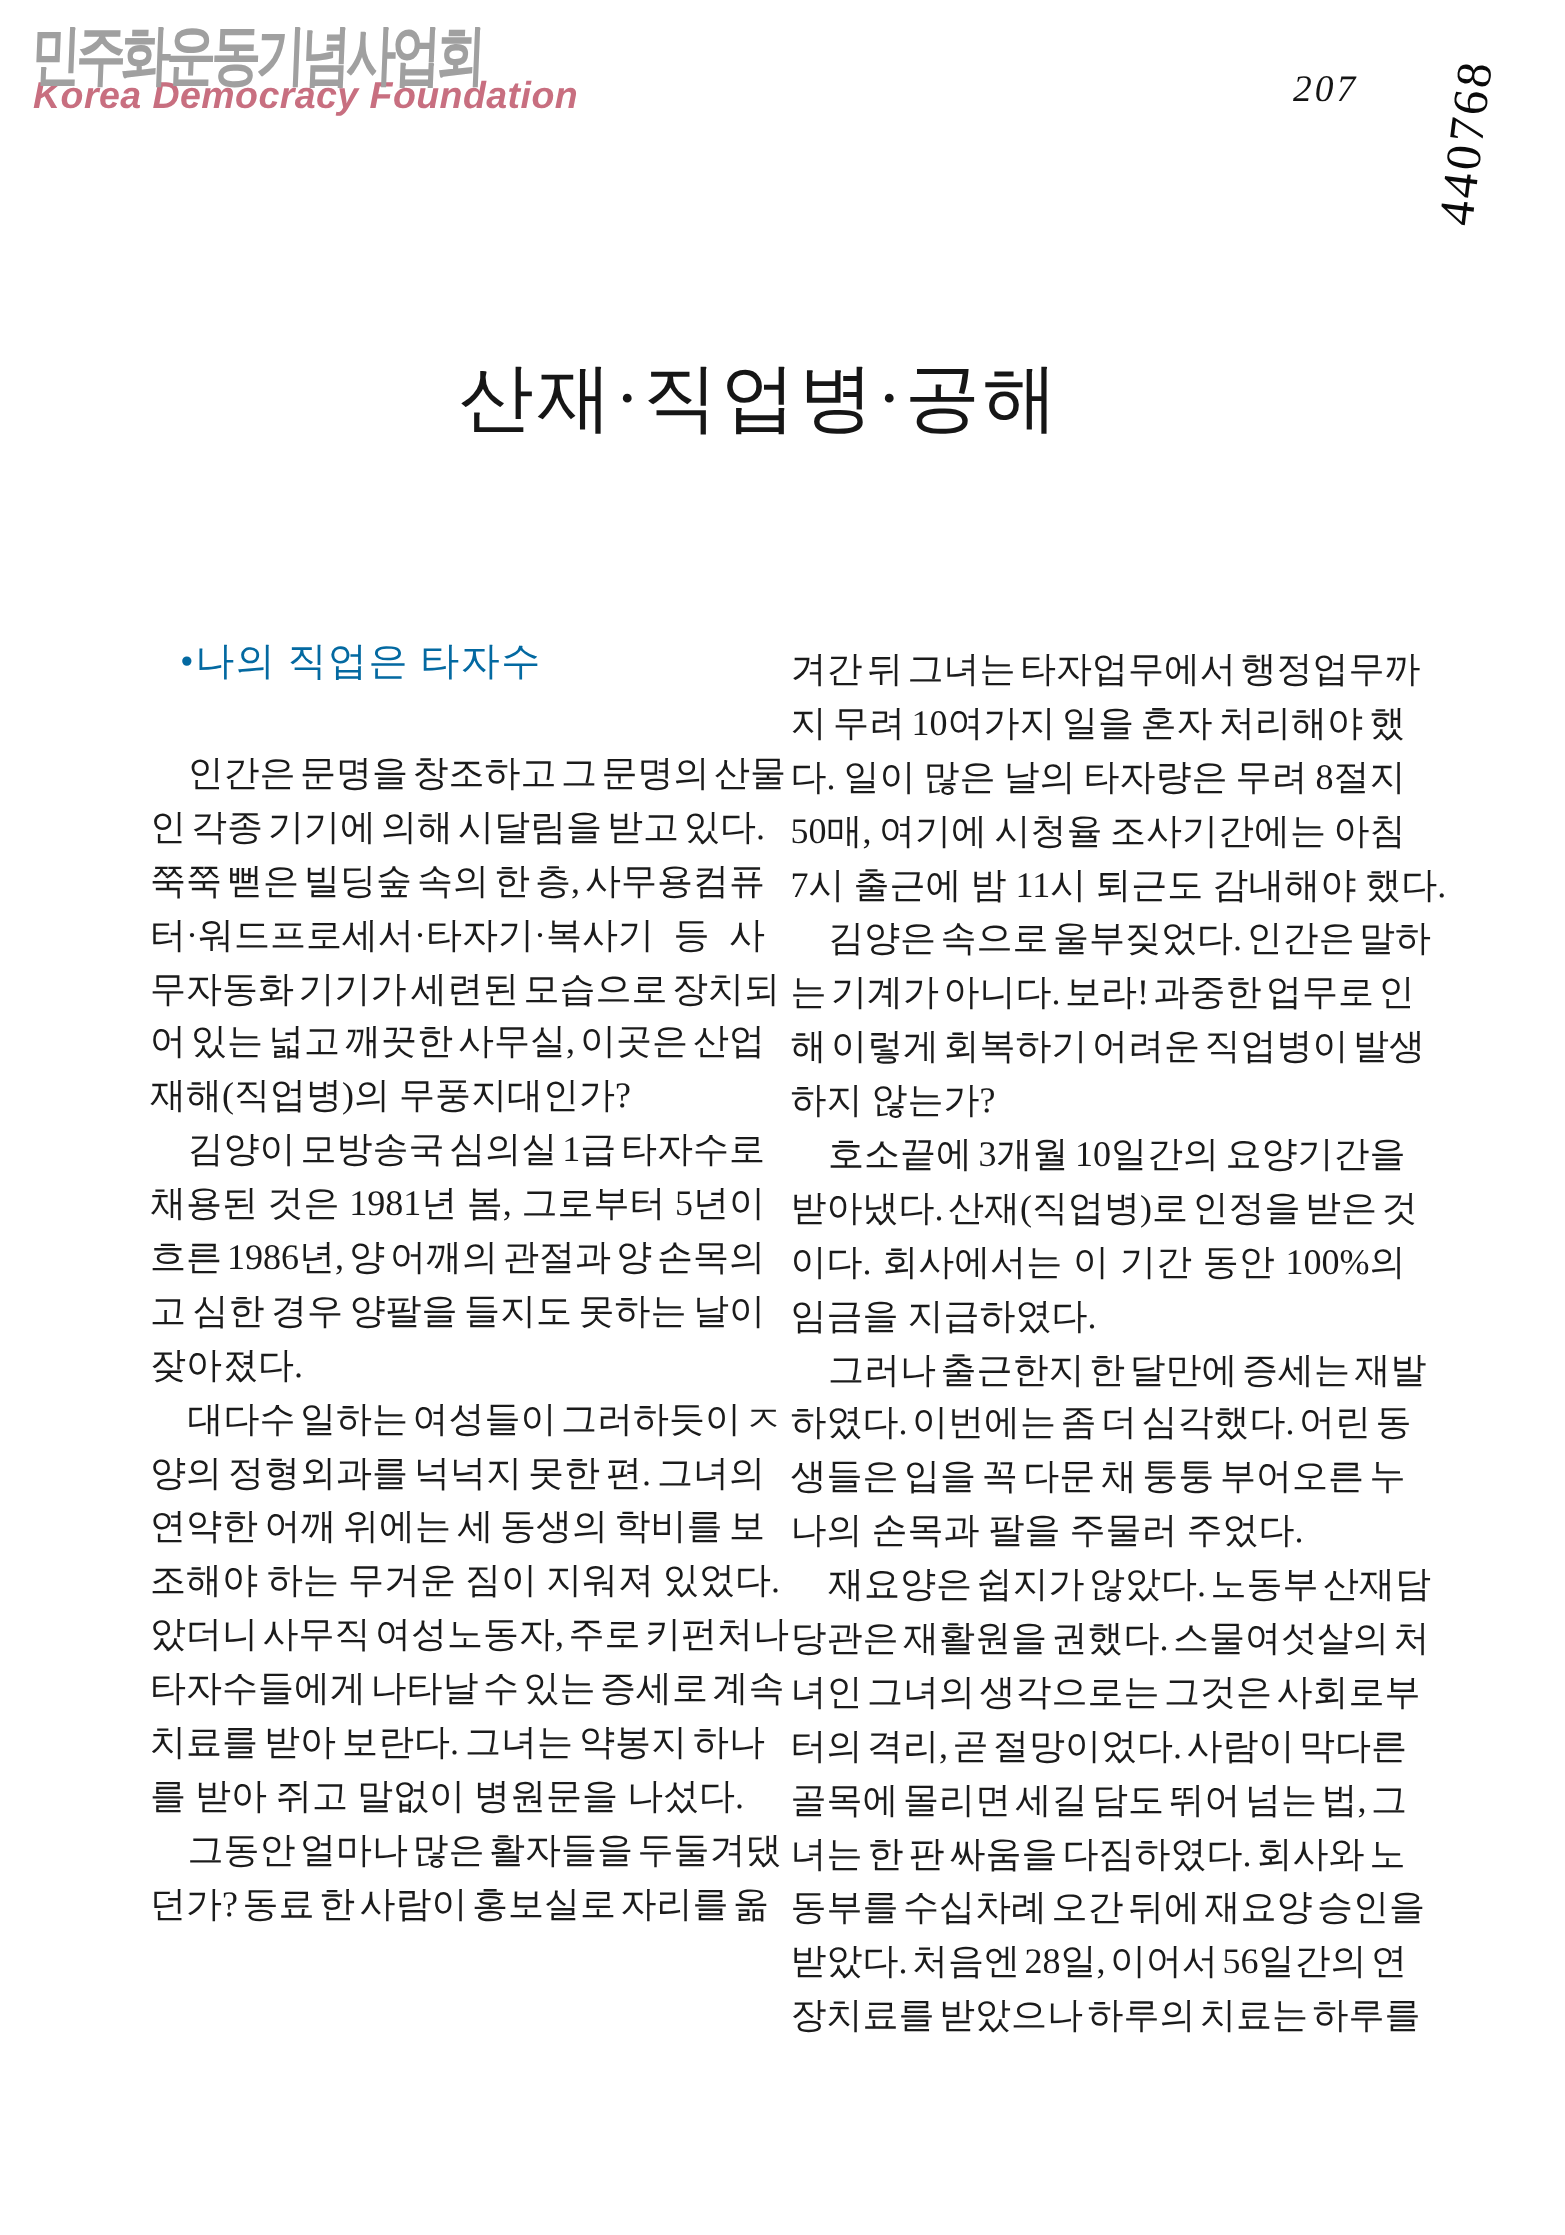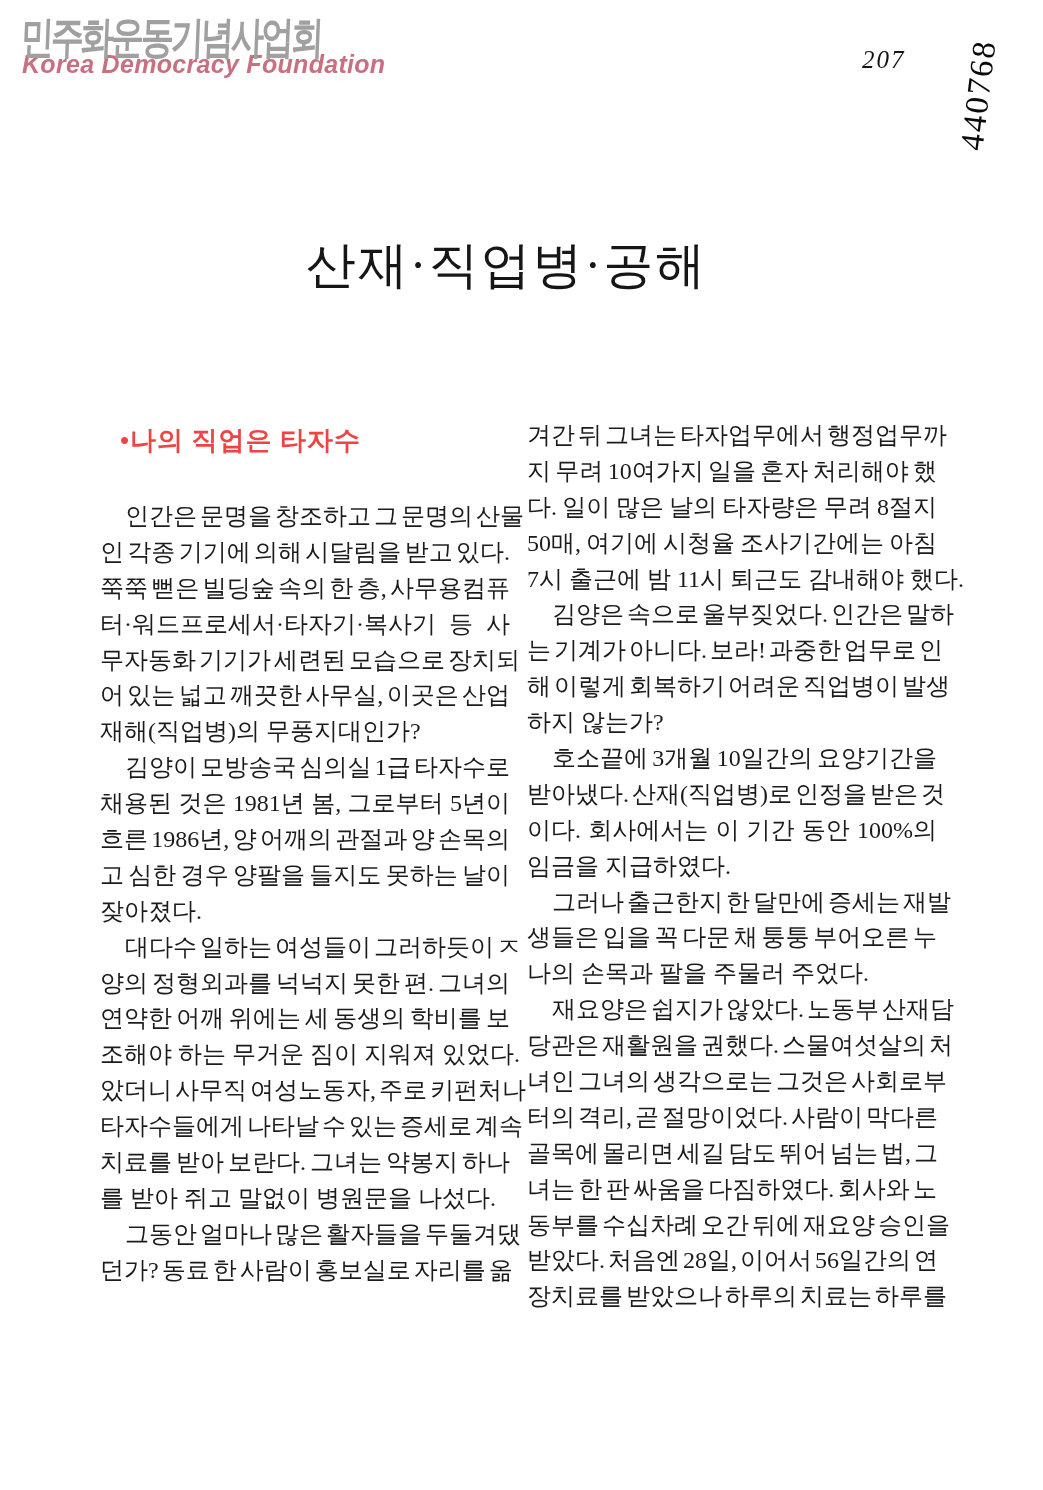--- a/index.html
+++ b/index.html
@@ -59,30 +59,30 @@
     font-size: 50px;
     font-weight: 500;
     letter-spacing: 2px;
     color: #161616;
     white-space: nowrap;
   }
 
   
   .col { position: absolute; width: 410px; }
   .col-left  { left: 100px; top: 424px; }
-  .col-right { left: 527px; top: 418px; }
+  .col-right { left: 527px; top: 430px; }
 
   .heading {
     margin: 0 0 0 20px;
     font-size: 26px;
-    font-weight: bold;
+    font-weight: normal;
     height: 38px; line-height: 34px;
     letter-spacing: 1px;
     white-space: nowrap;
-    color: #ef4444;
+    color: #0369a1;
   }
   .col-left .col-body { margin-top: 37px; }
 
   .para { margin: 0; }
   .line {
     height: 35.9px; line-height: 35.9px;
     font-size: 24px;
     color: #1b1b1b;
     text-align: justify;
     text-align-last: justify;
@@ -162,20 +162,21 @@
           <div class="line end">하지 않는가?</div>
         </div>
         <div class="para">
           <div class="line indent">호소끝에 3개월 10일간의 요양기간을</div>
           <div class="line">받아냈다. 산재(직업병)로 인정을 받은 것</div>
           <div class="line">이다. 회사에서는 이 기간 동안 100%의</div>
           <div class="line end">임금을 지급하였다.</div>
         </div>
         <div class="para">
           <div class="line indent">그러나 출근한지 한 달만에 증세는 재발</div>
+          <div class="line">하였다. 이번에는 좀 더 심각했다. 어린 동</div>
           <div class="line">생들은 입을 꼭 다문 채 퉁퉁 부어오른 누</div>
           <div class="line end">나의 손목과 팔을 주물러 주었다.</div>
         </div>
         <div class="para">
           <div class="line indent">재요양은 쉽지가 않았다. 노동부 산재담</div>
           <div class="line">당관은 재활원을 권했다. 스물여섯살의 처</div>
           <div class="line">녀인 그녀의 생각으로는 그것은 사회로부</div>
           <div class="line">터의 격리, 곧 절망이었다. 사람이 막다른</div>
           <div class="line">골목에 몰리면 세길 담도 뛰어 넘는 법, 그</div>
           <div class="line">녀는 한 판 싸움을 다짐하였다. 회사와 노</div>

